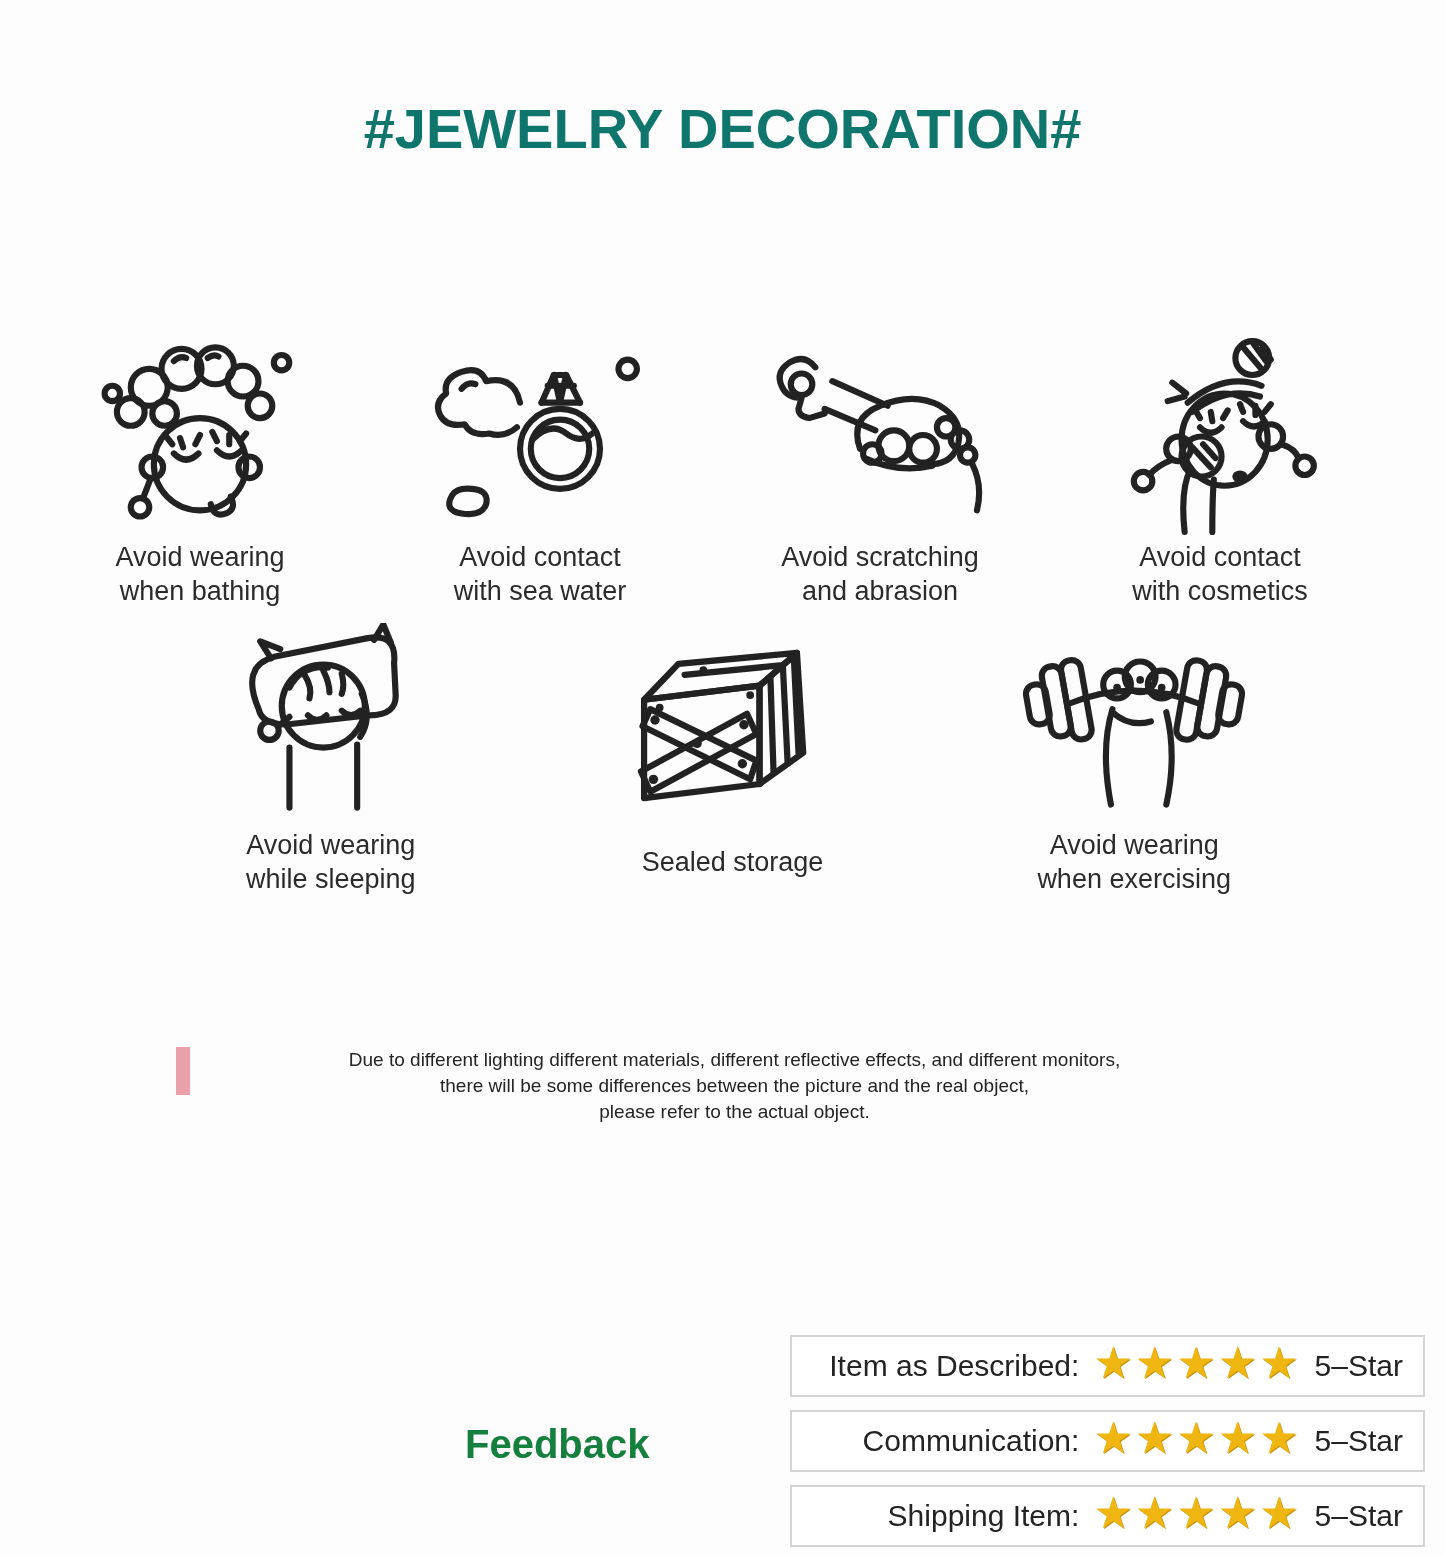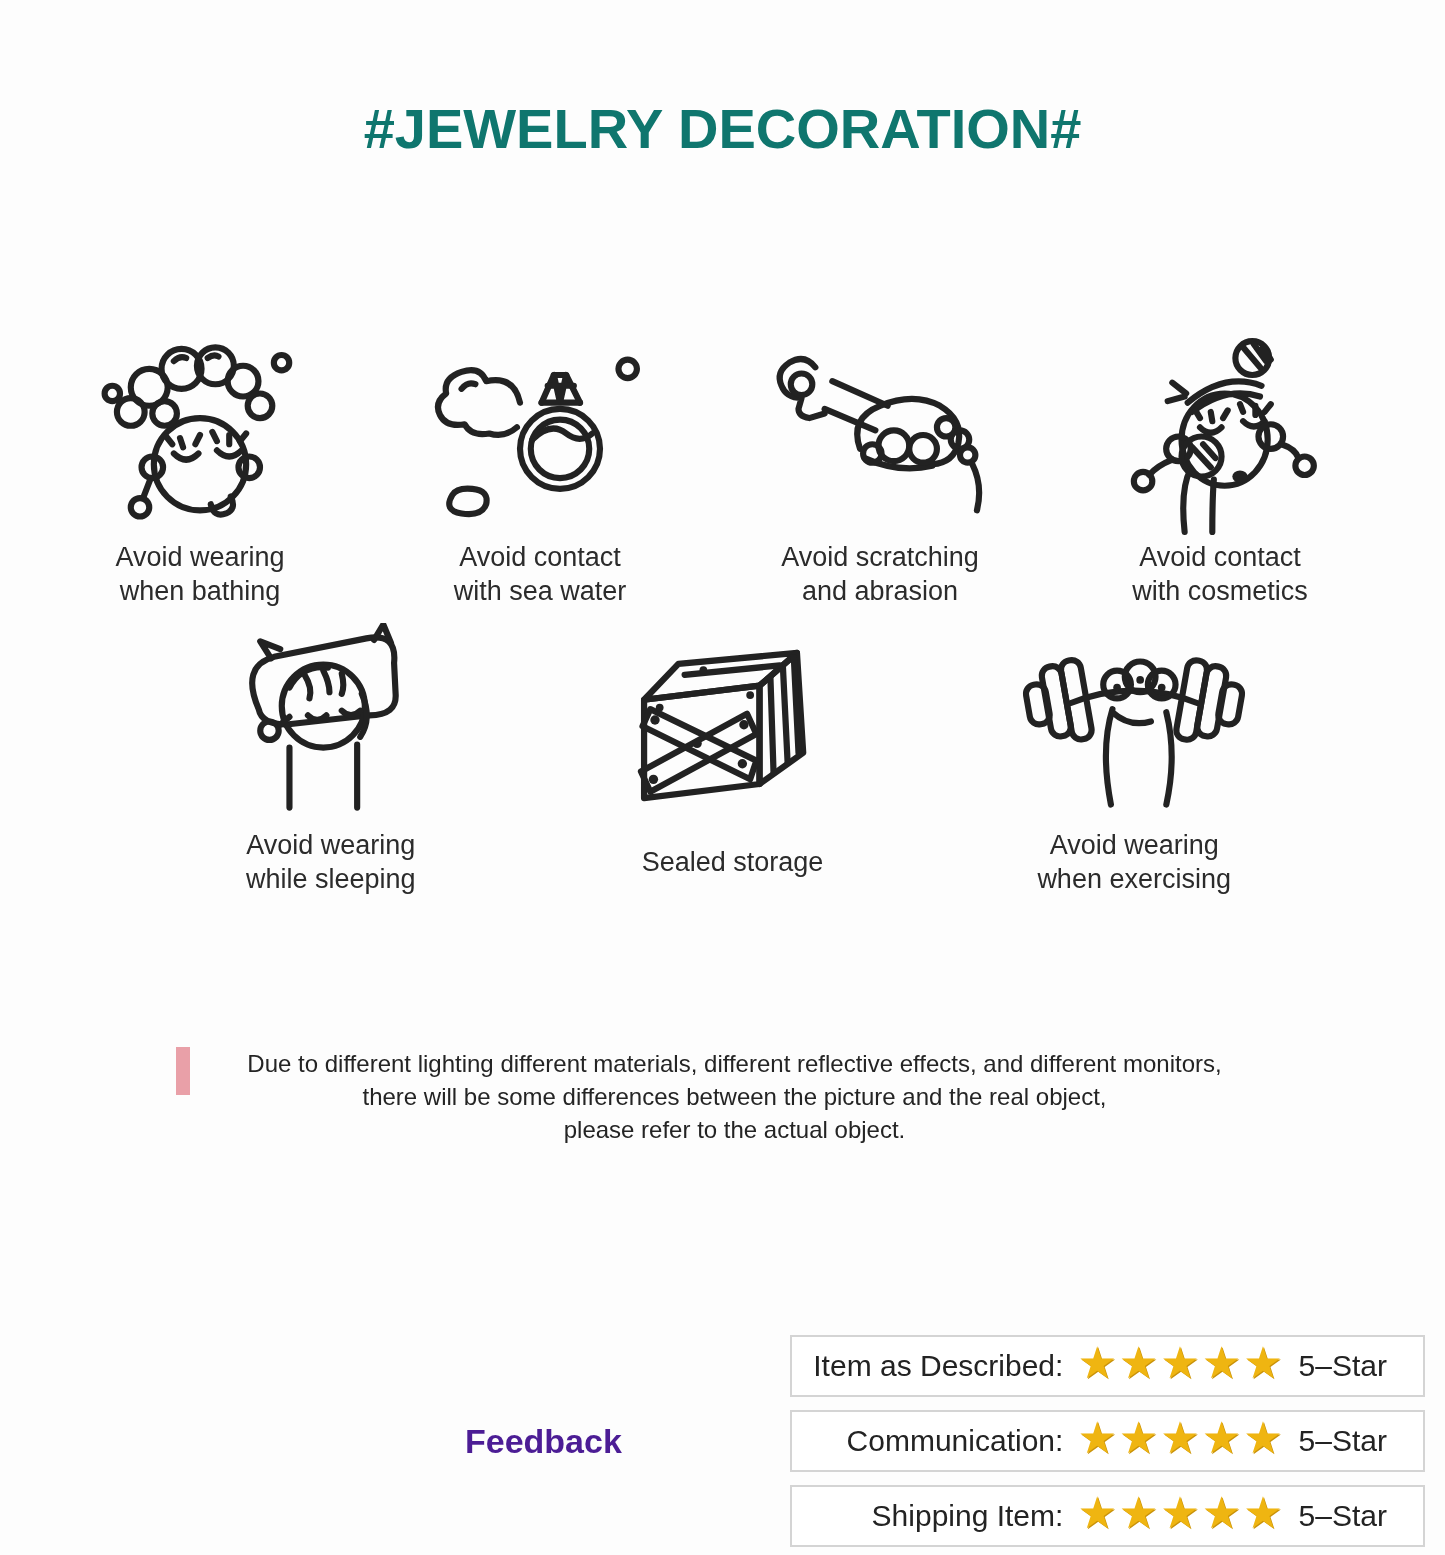--- a/index.html
+++ b/index.html
@@ -40,46 +40,46 @@
     position:absolute;top:972px;left:0;right:0;
     text-align:center;font-size:48px;font-weight:bold;color:#161616;
   }
   .tips-para1-wrap{position:absolute;top:1047px;left:0;right:0;}
   .tips-accent{
     position:absolute;left:176px;top:0px;width:14px;height:48px;
     background:#e9a0a8;
   }
   .tips-para1{
     margin:0;text-align:center;white-space:pre-line;
-    font-size:24px;line-height:1.38;color:#242424;padding-left:24px;
+    font-size:19px;line-height:1.38;color:#242424;padding-left:24px;
   }
   .tips-para2{
     position:absolute;top:1158px;left:0;right:0;margin:0;
     text-align:center;font-size:25px;color:#242424;
   }
   .tips-notes{
     position:absolute;top:1222px;left:112px;width:1240px;
     font-size:25px;line-height:1.42;color:#242424;
   }
   .tips-note{white-space:pre-line;margin:0;}
 
   .feedback{position:absolute;top:1330px;left:0;right:0;height:220px;}
   .feedback-label{
     position:absolute;left:465px;top:92px;
-    font-size:34px;font-weight:bold;color:#4c1d95;
+    font-size:40px;font-weight:bold;color:#15803d;
   }
   .feedback-rows{
     position:absolute;left:790px;top:5px;width:635px;
     display:flex;flex-direction:column;gap:13px;
   }
   .feedback-row{
     height:62px;box-sizing:border-box;
     background:#ffffff;border:2px solid #d4d4d4;
     display:flex;align-items:center;justify-content:flex-end;
-    padding-right:36px;gap:14px;
+    padding-right:20px;gap:14px;
   }
   .feedback-row-label{font-size:30px;color:#232323;}
   .feedback-stars{
     font-family:"DejaVu Sans", sans-serif;
     font-size:44px;line-height:1;letter-spacing:2px;
     color:#efb511;
     text-shadow:1px 1px 0 #c9920a;
     transform:translateY(-3px);
   }
   .feedback-rating{font-size:30px;color:#232323;}

